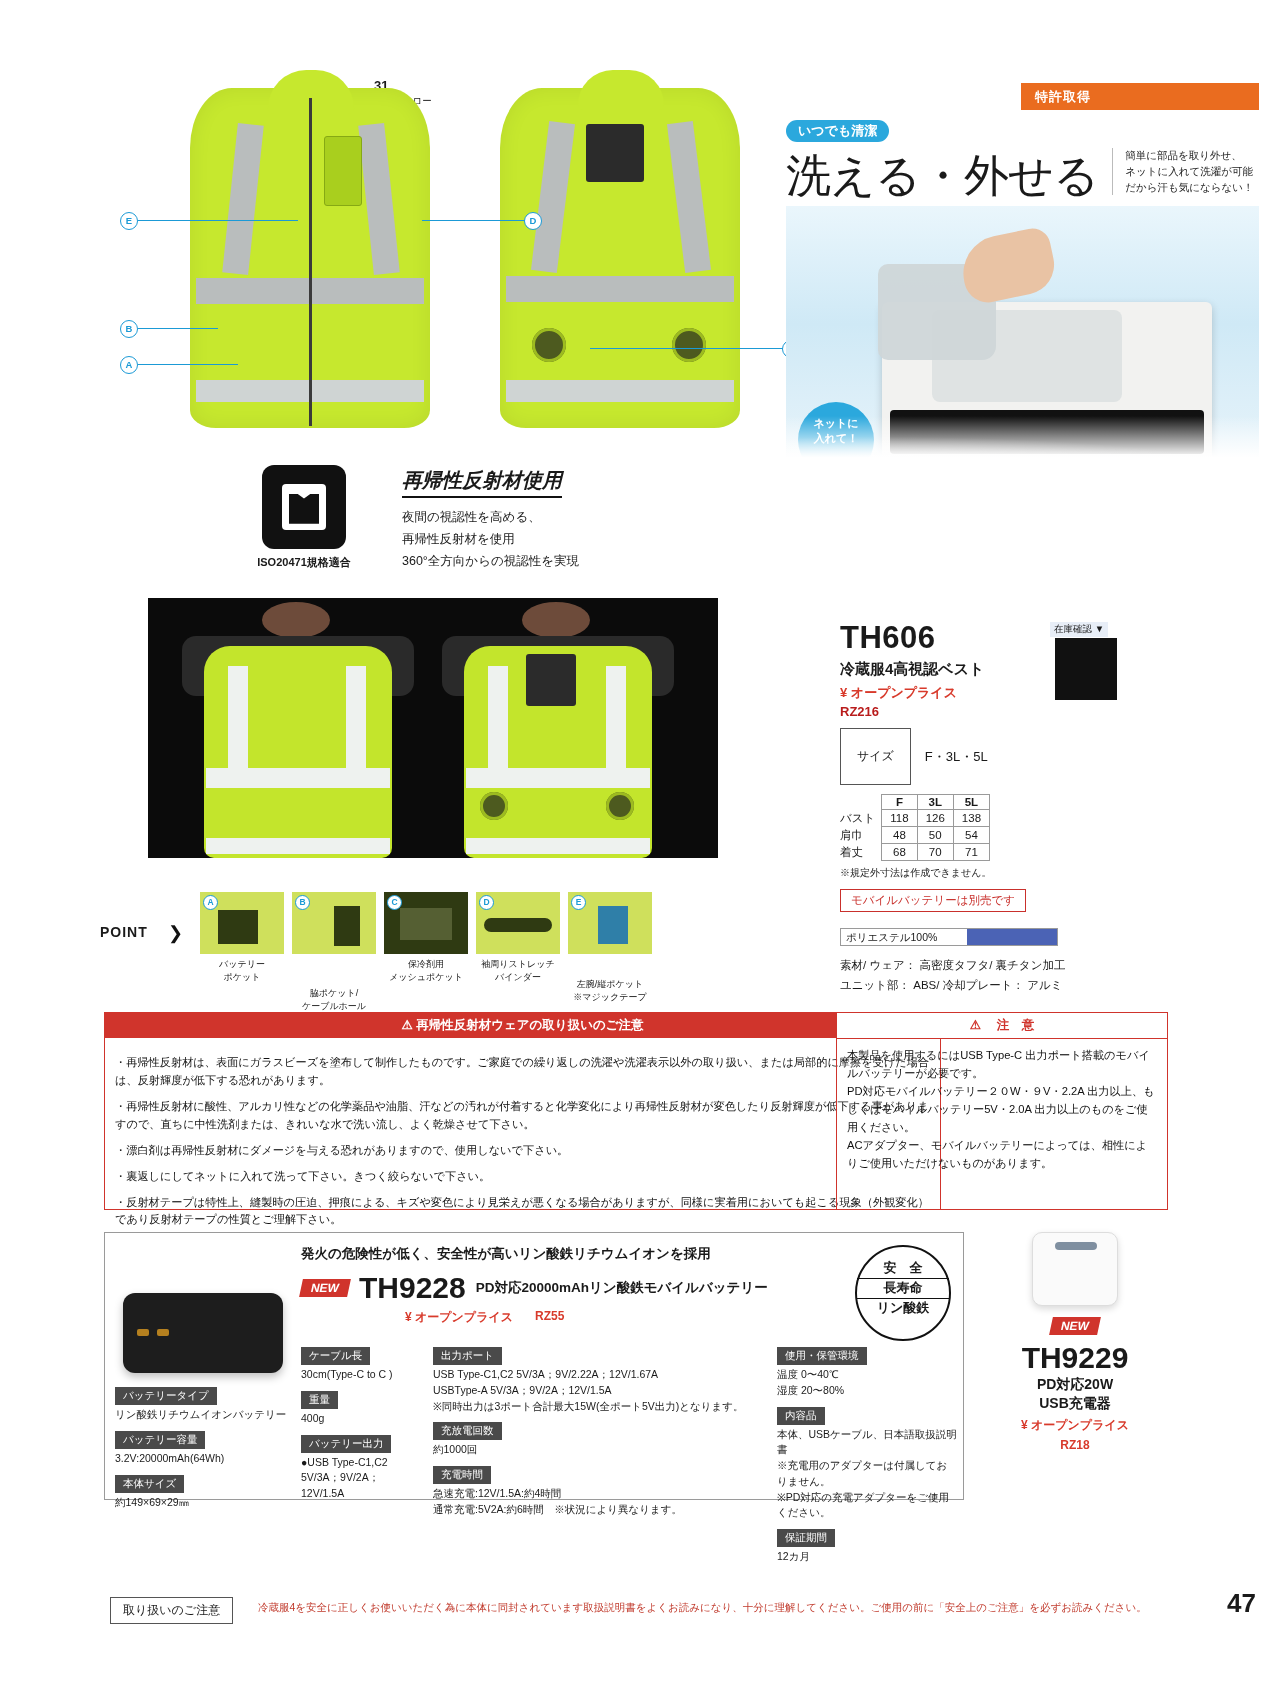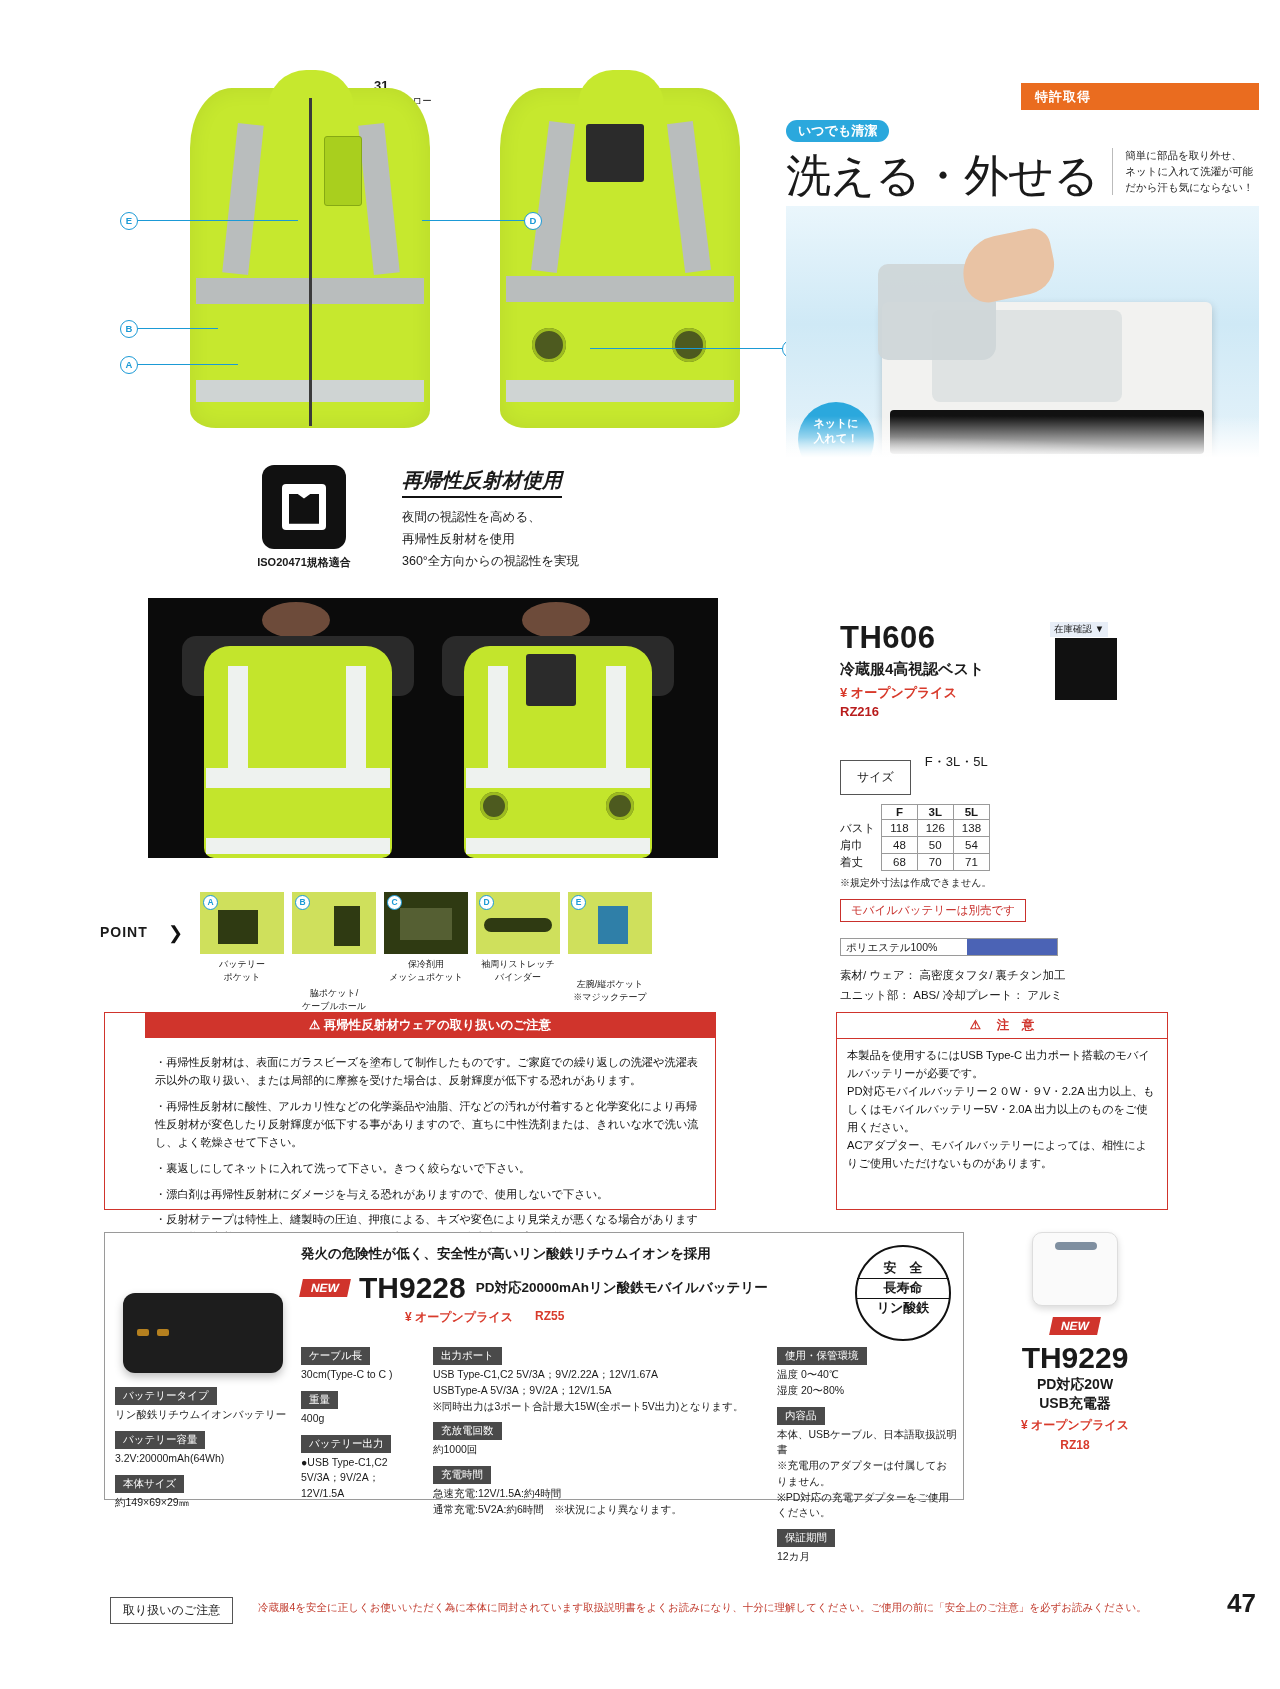--- a/index.html
+++ b/index.html
@@ -124,21 +124,21 @@
   .mp-head { position:absolute; background:#6d4b3a; border-radius:50%; }
   .mp-shoulder { position:absolute; background:#2a2a2a; border-radius:14px; }
 
   
   .prod { position:absolute; left:840px; top:620px; width:420px; }
   .prod-code { font-size:31px; font-weight:bold; letter-spacing:.5px; }
   .prod-name { font-size:15px; font-weight:bold; margin-top:4px; }
   .prod-price { font-size:13px; font-weight:bold; color:#d83a2b; margin-top:5px; }
   .prod-rz { font-size:13px; font-weight:bold; color:#b91c1c; margin-top:2px; }
   .size-row { margin-top:9px; display:flex; align-items:center; gap:14px; }
-  .size-chip { border:1px solid #555; font-size:12px; padding:8px 16px;margin-top:32px; }
+  .size-chip { border:1px solid #555; font-size:12px; padding:19px 16px; }
   .size-val { font-size:13px; }
   table.sizes { border-collapse:collapse; margin-top:9px; font-size:11.5px; }
   table.sizes th, table.sizes td { border:1px solid #9a9a9a; padding:1px 8px; text-align:center; }
   table.sizes th.lab, table.sizes td.lab { border:none; text-align:left; padding-left:0; padding-right:6px; }
   .size-note { font-size:10px; margin-top:5px; }
   .notice-chip {
     margin-top:9px; display:inline-block; border:1px solid #c9302c; color:#c9302c;
     font-size:11.5px; padding:3px 10px;
   }
   .mat-bar-wrap { margin-top:16px; width:218px; border:1px solid #9a9a9a; height:18px; position:relative; }
@@ -435,27 +435,27 @@
   <div class="pt" style="left:468px;">
     <div class="thumb">
         <span class="dk" style="left:30px;top:14px;width:30px;height:38px;background:#2f7fa8;"></span>
       </div>
     <div class="badge">E</div>
     <div class="cap" style="white-space:pre-line;margin-top:24px;">左腕/縦ポケット
 ※マジックテープ</div>
   </div>
 </div>
 
-<div class="cau" style="left:104px; top:1012px; width:612px; height:198px;padding-left:40px;">
+<div class="cau" style="left:104px; top:1012px; width:837px; height:198px;">
   <div class="hd">⚠ 再帰性反射材ウェアの取り扱いのご注意</div>
   <div class="bd">
     <p>・再帰性反射材は、表面にガラスビーズを塗布して制作したものです。ご家庭での繰り返しの洗濯や洗濯表示以外の取り扱い、または局部的に摩擦を受けた場合は、反射輝度が低下する恐れがあります。</p>
     <p>・再帰性反射材に酸性、アルカリ性などの化学薬品や油脂、汗などの汚れが付着すると化学変化により再帰性反射材が変色したり反射輝度が低下する事がありますので、直ちに中性洗剤または、きれいな水で洗い流し、よく乾燥させて下さい。</p>
+    <p>・漂白剤は再帰性反射材にダメージを与える恐れがありますので、使用しないで下さい。</p>
     <p>・裏返しにしてネットに入れて洗って下さい。きつく絞らないで下さい。</p>
-    <p>・漂白剤は再帰性反射材にダメージを与える恐れがありますので、使用しないで下さい。</p>
     <p>・反射材テープは特性上、縫製時の圧迫、押痕による、キズや変色により見栄えが悪くなる場合がありますが、同様に実着用においても起こる現象（外観変化）であり反射材テープの性質とご理解下さい。</p>
     <p>・反射材部分にはアイロンを当てないで下さい。</p>
   </div>
 </div>
 
 <div class="cau cau2" style="left:836px; top:1012px; width:332px; height:198px;">
   <div class="hd">⚠ 　注　意</div>
   <div class="bd" style="white-space:pre-line;">本製品を使用するにはUSB Type-C 出力ポート搭載のモバイルバッテリーが必要です。
 PD対応モバイルバッテリー２０W・９V・2.2A 出力以上、もしくはモバイルバッテリー5V・2.0A 出力以上のものをご使用ください。
 ACアダプター、モバイルバッテリーによっては、相性によりご使用いただけないものがあります。</div>

